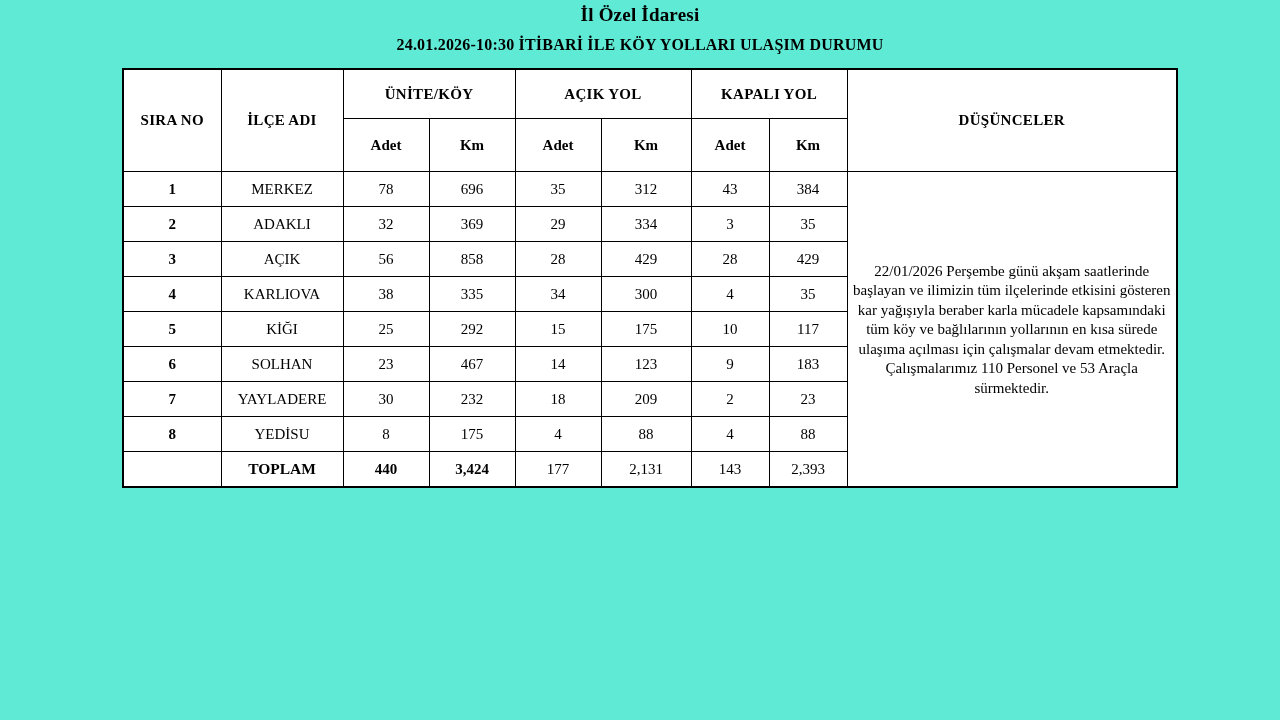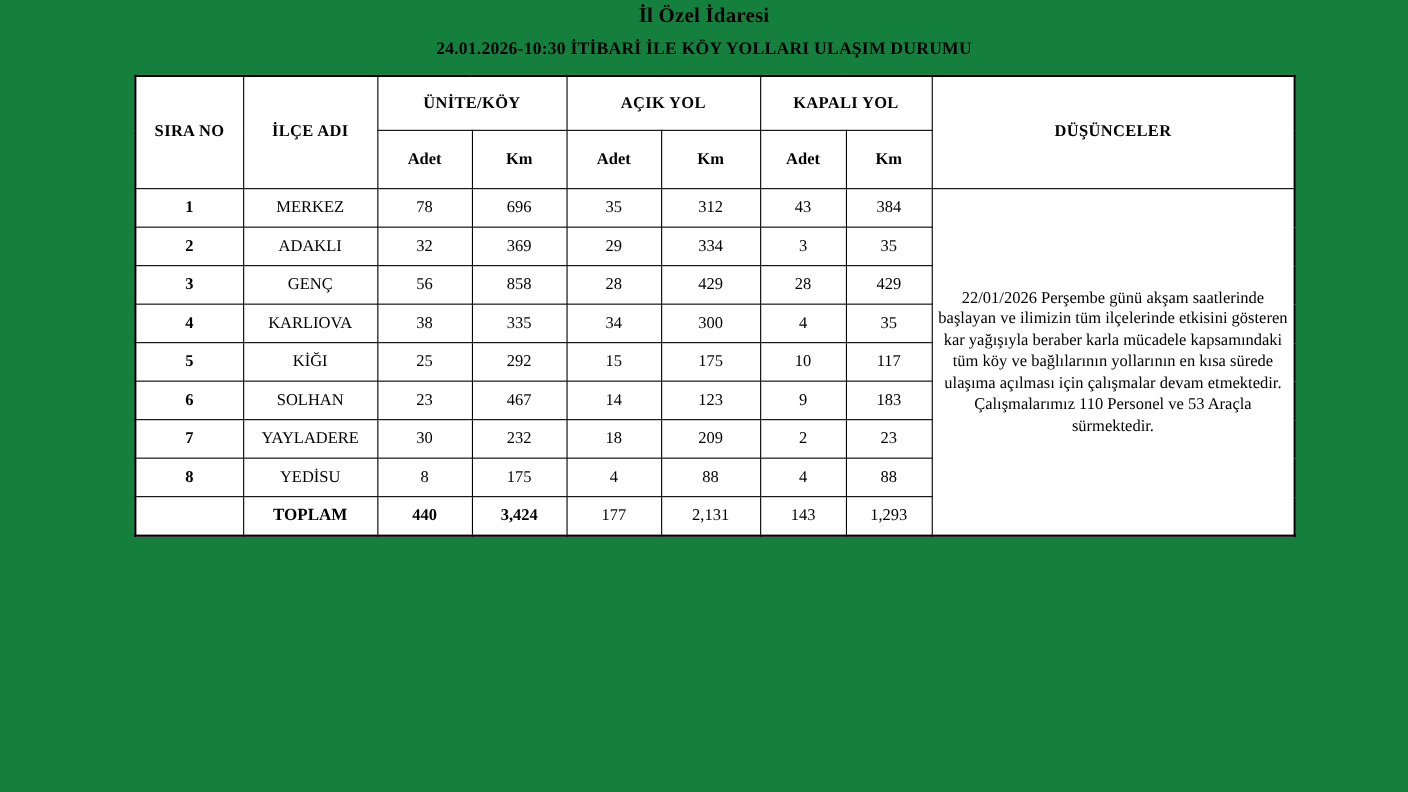--- a/index.html
+++ b/index.html
@@ -9,21 +9,21 @@
     height: 720px;
     background: #ffffff;
     font-family: "Liberation Serif", serif;
     color: #000000;
     overflow: hidden;
   }
   .page {
     position: relative;
     width: 1280px;
     height: 720px;
-    background: #15803d;
+    background: #5eead4;
   }
   .title-block {
     text-align: center;
     padding-top: 2px;
   }
   .title-line1 {
     font-size: 19px;
     font-weight: bold;
     letter-spacing: 0.2px;
     line-height: 26px;
@@ -182,21 +182,21 @@
           <td class="ilce">ADAKLI</td>
           <td class="num">32</td>
           <td class="num">369</td>
           <td class="num">29</td>
           <td class="num">334</td>
           <td class="num">3</td>
           <td class="num">35</td>
         </tr>
         <tr>
           <td class="rowno">3</td>
-          <td class="ilce">GENÇ</td>
+          <td class="ilce">AÇIK</td>
           <td class="num">56</td>
           <td class="num">858</td>
           <td class="num">28</td>
           <td class="num">429</td>
           <td class="num">28</td>
           <td class="num">429</td>
         </tr>
         <tr>
           <td class="rowno">4</td>
           <td class="ilce">KARLIOVA</td>
@@ -248,19 +248,19 @@
           <td class="num">88</td>
         </tr>
         <tr class="total">
           <td class="rowno"></td>
           <td class="ilce">TOPLAM</td>
           <td class="num bold">440</td>
           <td class="num bold">3,424</td>
           <td class="num">177</td>
           <td class="num">2,131</td>
           <td class="num">143</td>
-          <td class="num">1,293</td>
+          <td class="num">2,393</td>
         </tr>
       </tbody>
     </table>
   </div>
 
 </div>
 
 </body></html>

